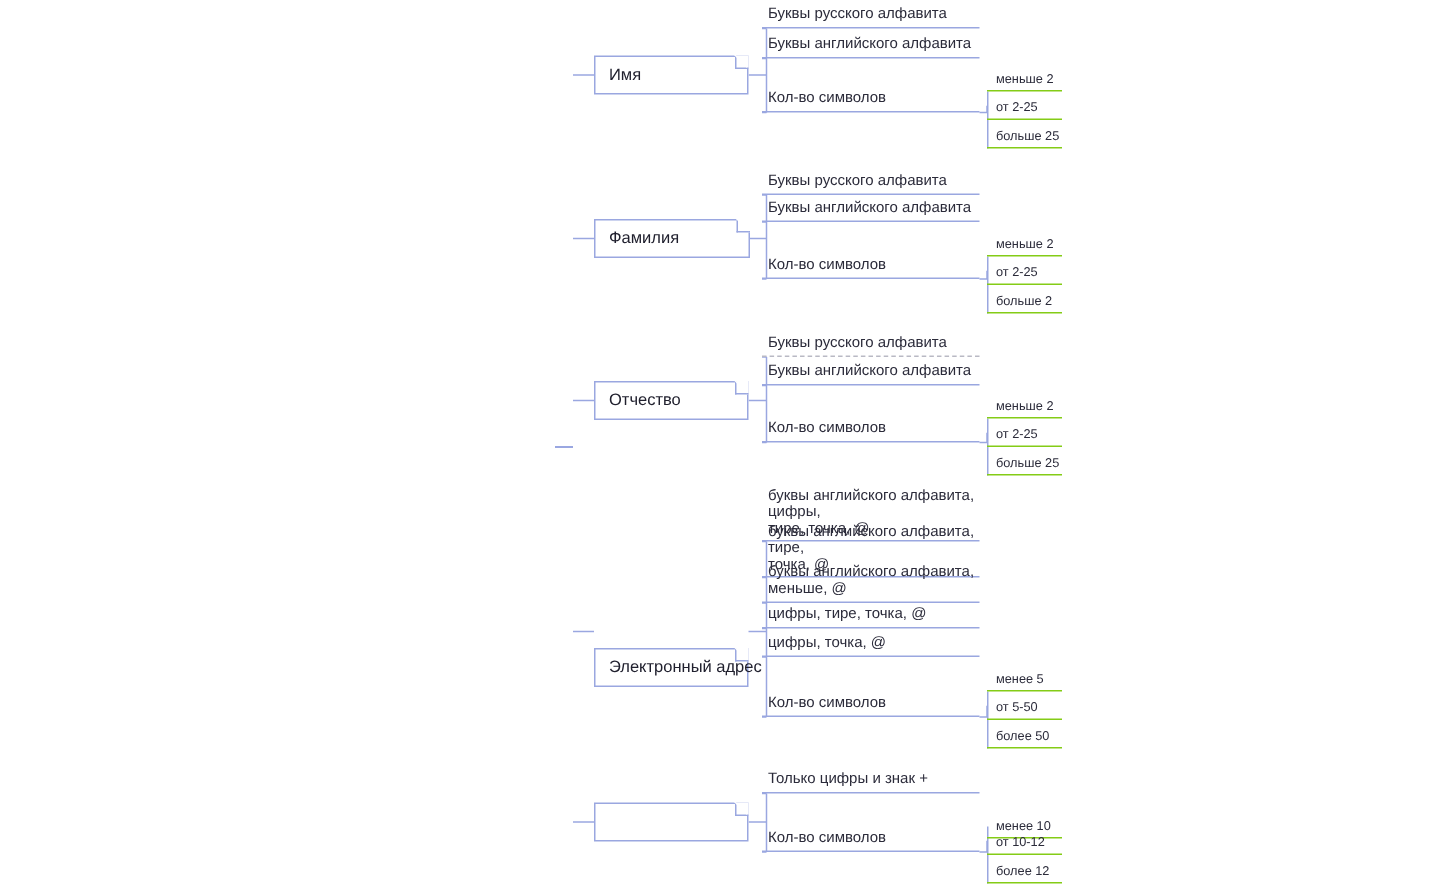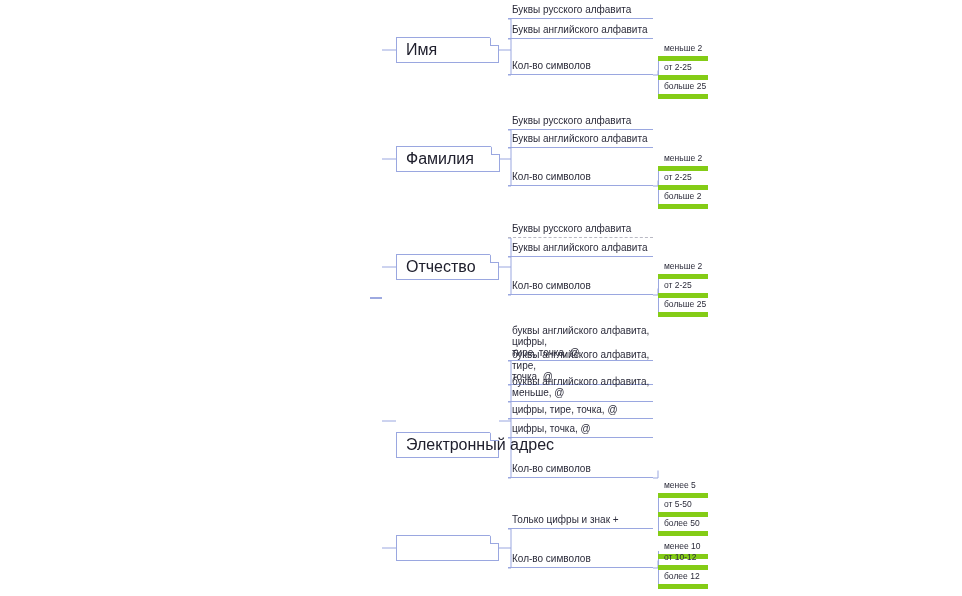--- a/index.html
+++ b/index.html
@@ -66,21 +66,21 @@
     transform: rotate(45deg);
     transform-origin: left top;
   }
   .l1-label {
     position: absolute;
     left: 10px;
     top: 0;
     height: 26px;
     display: flex;
     align-items: center;
-    font-size: 16px;
+    font-size: 11px;
     color: #20202e;
     white-space: nowrap;
   }
 
   
   .l2-node {
     position: absolute;
     box-sizing: border-box;
     border-bottom: 1px solid #9aa7e0;
   }
@@ -111,21 +111,21 @@
     bottom: 0;
     width: 1px;
     background: #9aa7e0;
   }
   .l3-row {
     position: absolute;
     left: 0;
     width: 50px;
     height: 19px;
     box-sizing: border-box;
-    border-bottom: 5px solid #84cc16;
+    border-bottom: 1px solid #84cc16;
   }
   .l3-label {
     position: absolute;
     left: 6px;
     bottom: 3px;
     font-size: 8.5px;
     color: #2b2b3a;
     white-space: nowrap;
   }
 </style>
@@ -281,21 +281,21 @@
       </div>
       <div class="l2-node" style="left: 508px; top: 405px; width: 145px; height: 14px;">
         <div class="l2-label">цифры, тире, точка, @</div>
       </div>
       <div class="l2-node" style="left: 508px; top: 424px; width: 145px; height: 14px;">
         <div class="l2-label">цифры, точка, @</div>
       </div>
       <div class="l2-node" style="left: 508px; top: 448px; width: 145px; height: 30px;">
         <div class="l2-label">Кол-во символов</div>
       </div>
-      <div class="l3-group" style="left: 658px; top: 442px; width: 50px; height: 57px; margin-top: 37px;">
+      <div class="l3-group" style="left: 658px; top: 442px; width: 50px; height: 57px;">
         <div class="l3-rule"></div>
         <div class="l3-row" style="top: 0px;">
           <div class="l3-label">менее 5</div>
         </div>
         <div class="l3-row" style="top: 19px;">
           <div class="l3-label">от 5-50</div>
         </div>
         <div class="l3-row" style="top: 38px;">
           <div class="l3-label">более 50</div>
         </div>

